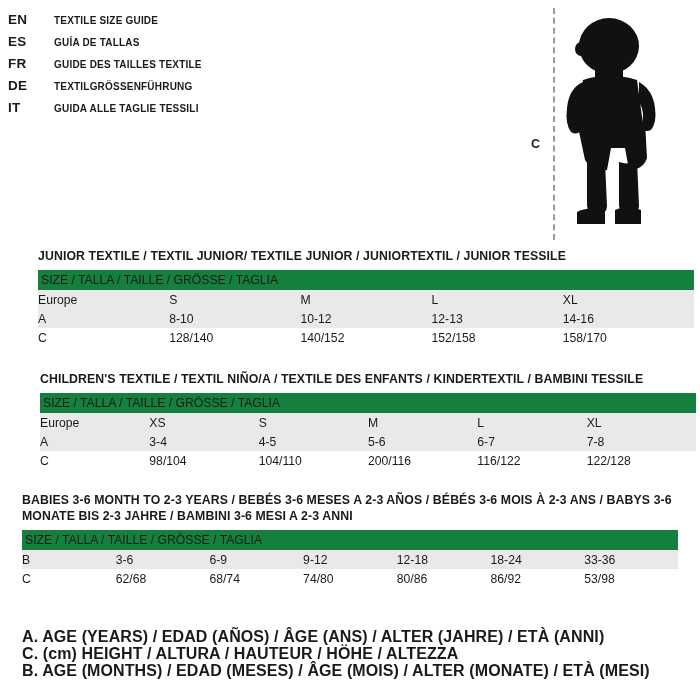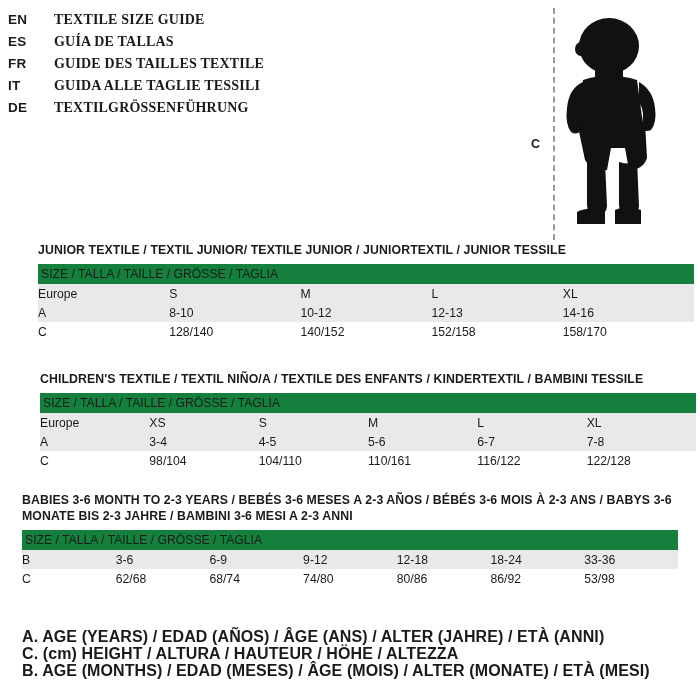--- a/index.html
+++ b/index.html
@@ -33,24 +33,23 @@
     align-items: baseline;
     height: 22px;
   }
   .lang-code {
     width: 46px;
     font-size: 13.5px;
     font-weight: bold;
     letter-spacing: 0.3px;
   }
   .lang-title {
-    font-size: 14px;
+    font-size: 10px;
     font-weight: bold;
     letter-spacing: 0.2px;
-    font-family: Liberation Serif, serif;
   }
 
   
   .figure {
     position: absolute;
     left: 505px;
     top: 8px;
     width: 185px;
     height: 232px;
   }
@@ -150,26 +149,26 @@
     </div>
     <div class="header-row">
       <div class="lang-code">ES</div>
       <div class="lang-title">GUÍA DE TALLAS</div>
     </div>
     <div class="header-row">
       <div class="lang-code">FR</div>
       <div class="lang-title">GUIDE DES TAILLES TEXTILE</div>
     </div>
     <div class="header-row">
+      <div class="lang-code">DE</div>
+      <div class="lang-title">TEXTILGRÖSSENFÜHRUNG</div>
+    </div>
+    <div class="header-row">
       <div class="lang-code">IT</div>
       <div class="lang-title">GUIDA ALLE TAGLIE TESSILI</div>
-    </div>
-    <div class="header-row">
-      <div class="lang-code">DE</div>
-      <div class="lang-title">TEXTILGRÖSSENFÜHRUNG</div>
     </div>
   </div>
 
   <div class="figure">
     <div class="dash-line"></div>
     <div class="c-label">C</div>
     <svg class="baby-svg" width="120" height="222" viewBox="0 0 120 222">
       <g fill="#111111">
 
         <ellipse cx="60" cy="30" rx="30" ry="28"></ellipse>
@@ -189,21 +188,21 @@
         <path d="M38 146 q14 4 18 0 l2 44 q0 8 -10 8 q-10 0 -10 -9 z"></path>
 
         <path d="M70 146 q14 4 18 -2 l2 46 q0 8 -10 8 q-10 0 -10 -9 z"></path>
 
         <path d="M28 196 q10 -6 28 -2 l0 14 l-28 0 z"></path>
         <path d="M66 194 q12 -6 26 0 l0 14 l-26 0 z"></path>
       </g>
     </svg>
   </div>
 
-  <div class="section" style="top:242px;padding-left:16px;">
+  <div class="section" style="top:248px;padding-left:16px;">
     <div class="section-title">JUNIOR TEXTILE / TEXTIL JUNIOR/ TEXTILE JUNIOR / JUNIORTEXTIL / JUNIOR TESSILE</div>
     <table class="sz">
       <tbody>
           <tr class="head">
         <td class="first" colspan="5">SIZE / TALLA / TAILLE / GRÖSSE / TAGLIA</td>
       </tr>
       <tr class="band">
         <td class="label-col">Europe</td>
         <td class="val">S</td>
         <td class="val">M</td>
@@ -248,21 +247,21 @@
         <td class="val">3-4</td>
         <td class="val">4-5</td>
         <td class="val">5-6</td>
         <td class="val">6-7</td>
         <td class="val">7-8</td>
       </tr>
       <tr class="plain">
         <td class="label-col">C</td>
         <td class="val">98/104</td>
         <td class="val">104/110</td>
-        <td class="val">110/161</td>
+        <td class="val">200/116</td>
         <td class="val">116/122</td>
         <td class="val">122/128</td>
       </tr>
     </tbody>
       </table>
   </div>
 
   <div class="section" style="top:492px;">
     <div class="section-title">BABIES 3-6 MONTH TO 2-3 YEARS / BEBÉS 3-6 MESES A 2-3 AÑOS / BÉBÉS 3-6 MOIS À 2-3 ANS / BABYS 3-6 MONATE BIS 2-3 JAHRE / BAMBINI 3-6 MESI A 2-3 ANNI</div>
     <table class="sz">

